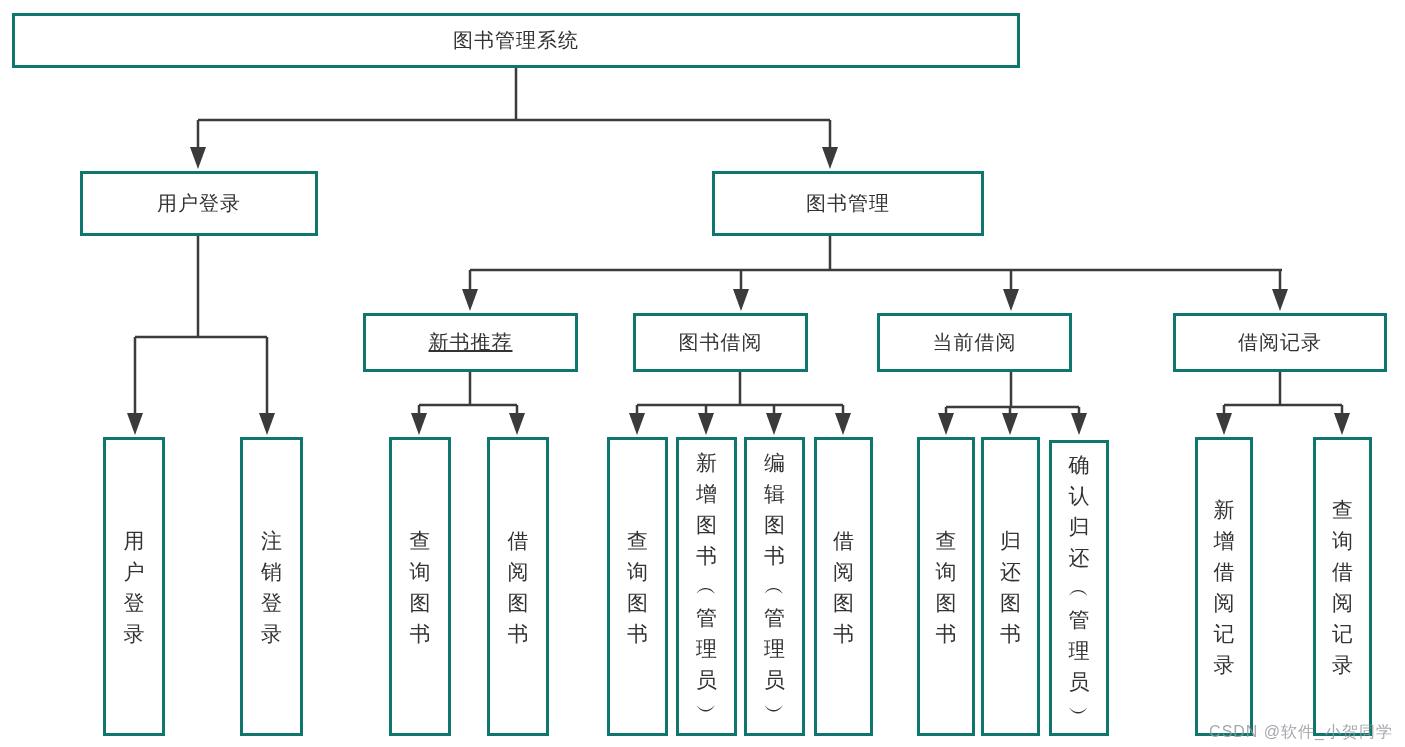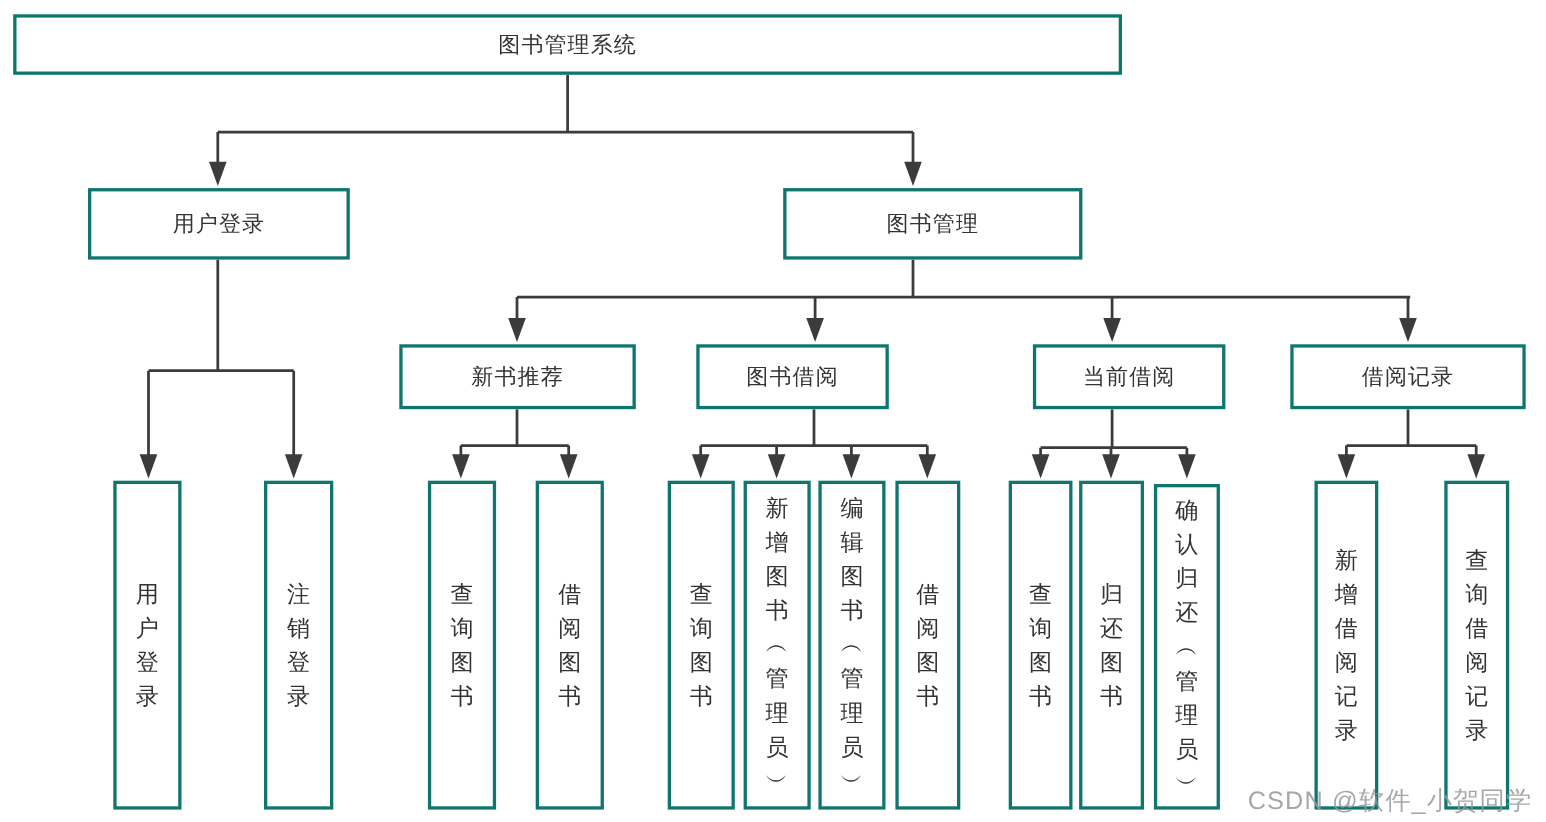--- a/index.html
+++ b/index.html
@@ -11,21 +11,21 @@
   #connector-layer{position:absolute;left:0;top:0;width:1405px;height:747px;z-index:0;}
   .box{
     position:absolute;box-sizing:border-box;background:#ffffff;
     border:3px solid #0f766e;z-index:1;display:flex;align-items:center;justify-content:center;
   }
   .box.h{font-size:20px;letter-spacing:1px;}
   .box.v{flex-direction:column;font-size:21px;}
   .vc{display:block;height:31px;line-height:31px;text-align:center;}
   #watermark{
     position:absolute;right:12px;bottom:4px;z-index:2;
-    font-size:23px;color:rgba(148,152,158,0.85);letter-spacing:1px;white-space:nowrap;
+    font-size:16px;color:rgba(148,152,158,0.85);letter-spacing:1px;white-space:nowrap;
   }
 </style>
 </head>
 <body>
 
 <svg id="connector-layer" viewBox="0 0 1405 747" xmlns="http://www.w3.org/2000/svg">
   <path fill="none" stroke="#3b3b3b" stroke-width="2.5" d="
     M516,68 V120 M198,120 H830 M198,120 V150 M830,120 V150
     M198,236 V337 M135,337 H267 M135,337 V416 M267,337 V416
     M830,236 V270 M470,270 H1282 M470,270 V292 M741,270 V292 M1011,270 V292 M1280,270 V292
@@ -54,23 +54,23 @@
     <polygon points="1216,413 1232,413 1224,435"></polygon>
     <polygon points="1334,413 1350,413 1342,435"></polygon>
   </g>
 </svg>
 
 <div class="box h" style="left:12px;top:13px;width:1008px;height:55px;">图书管理系统</div>
 
 <div class="box h" style="left:80px;top:171px;width:238px;height:65px;">用户登录</div>
 <div class="box h" style="left:712px;top:171px;width:272px;height:65px;">图书管理</div>
 
-<div class="box h" style="left:363px;top:313px;width:215px;height:59px;">新书推荐</div>
+<div class="box h" style="left:363px;top:313px;width:215px;height:59px;text-decoration:underline;">新书推荐</div>
 <div class="box h" style="left:633px;top:313px;width:175px;height:59px;">图书借阅</div>
-<div class="box h" style="left:939px;top:313px;width:175px;height:59px;">当前借阅</div>
+<div class="box h" style="left:877px;top:313px;width:195px;height:59px;">当前借阅</div>
 <div class="box h" style="left:1173px;top:313px;width:214px;height:59px;">借阅记录</div>
 
 <div class="box v" style="left:103px;top:437px;width:62px;height:299px;">
     <span class="vc">用</span>
     <span class="vc">户</span>
     <span class="vc">登</span>
     <span class="vc">录</span>
   </div>
 <div class="box v" style="left:240px;top:437px;width:63px;height:299px;">
     <span class="vc">注</span>

